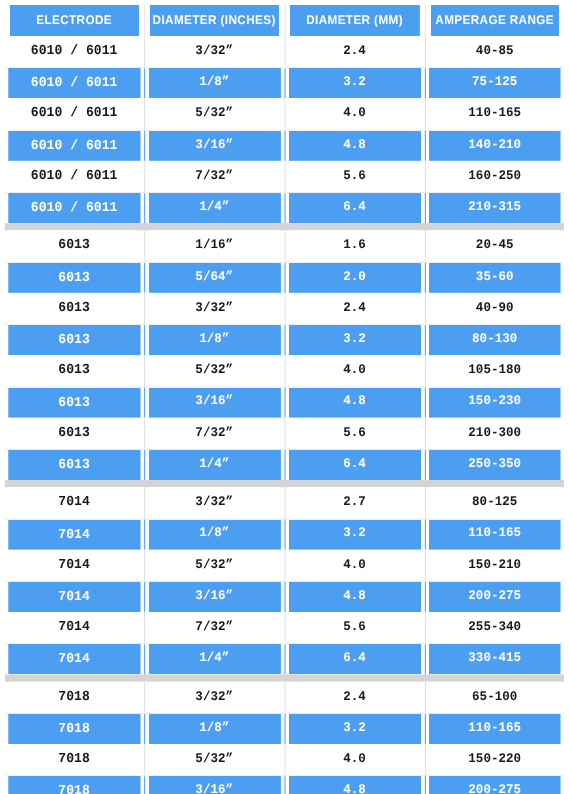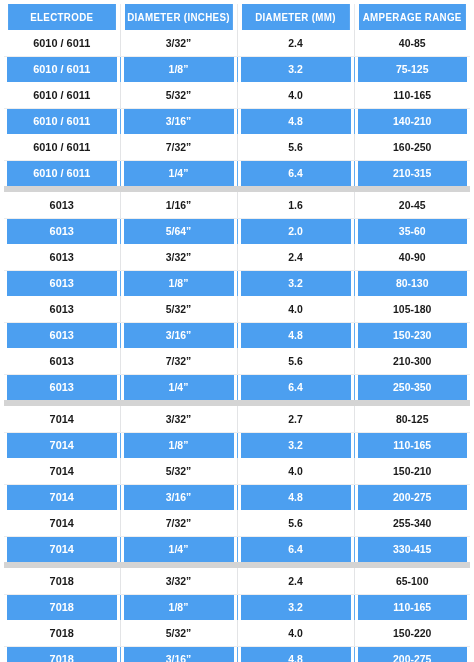--- a/index.html
+++ b/index.html
@@ -43,21 +43,21 @@
     text-transform: uppercase;
     font-stretch: condensed;
     transform: scaleX(0.93);
     white-space: nowrap;
   }
   thead tr.header-row th.divider-l {
     border-left: 1px solid #e9eaec;
   }
 
   
-  tbody tr.data-row { height: 26px; }
+  tbody tr.data-row { height: 26px; font-family: Liberation Mono, monospace; }
 
   tbody tr.data-row td {
     height: 26px;
     text-align: center;
     vertical-align: middle;
     font-size: 11px;
     font-weight: bold;
     white-space: nowrap;
     transform: scaleX(0.95);
   }

